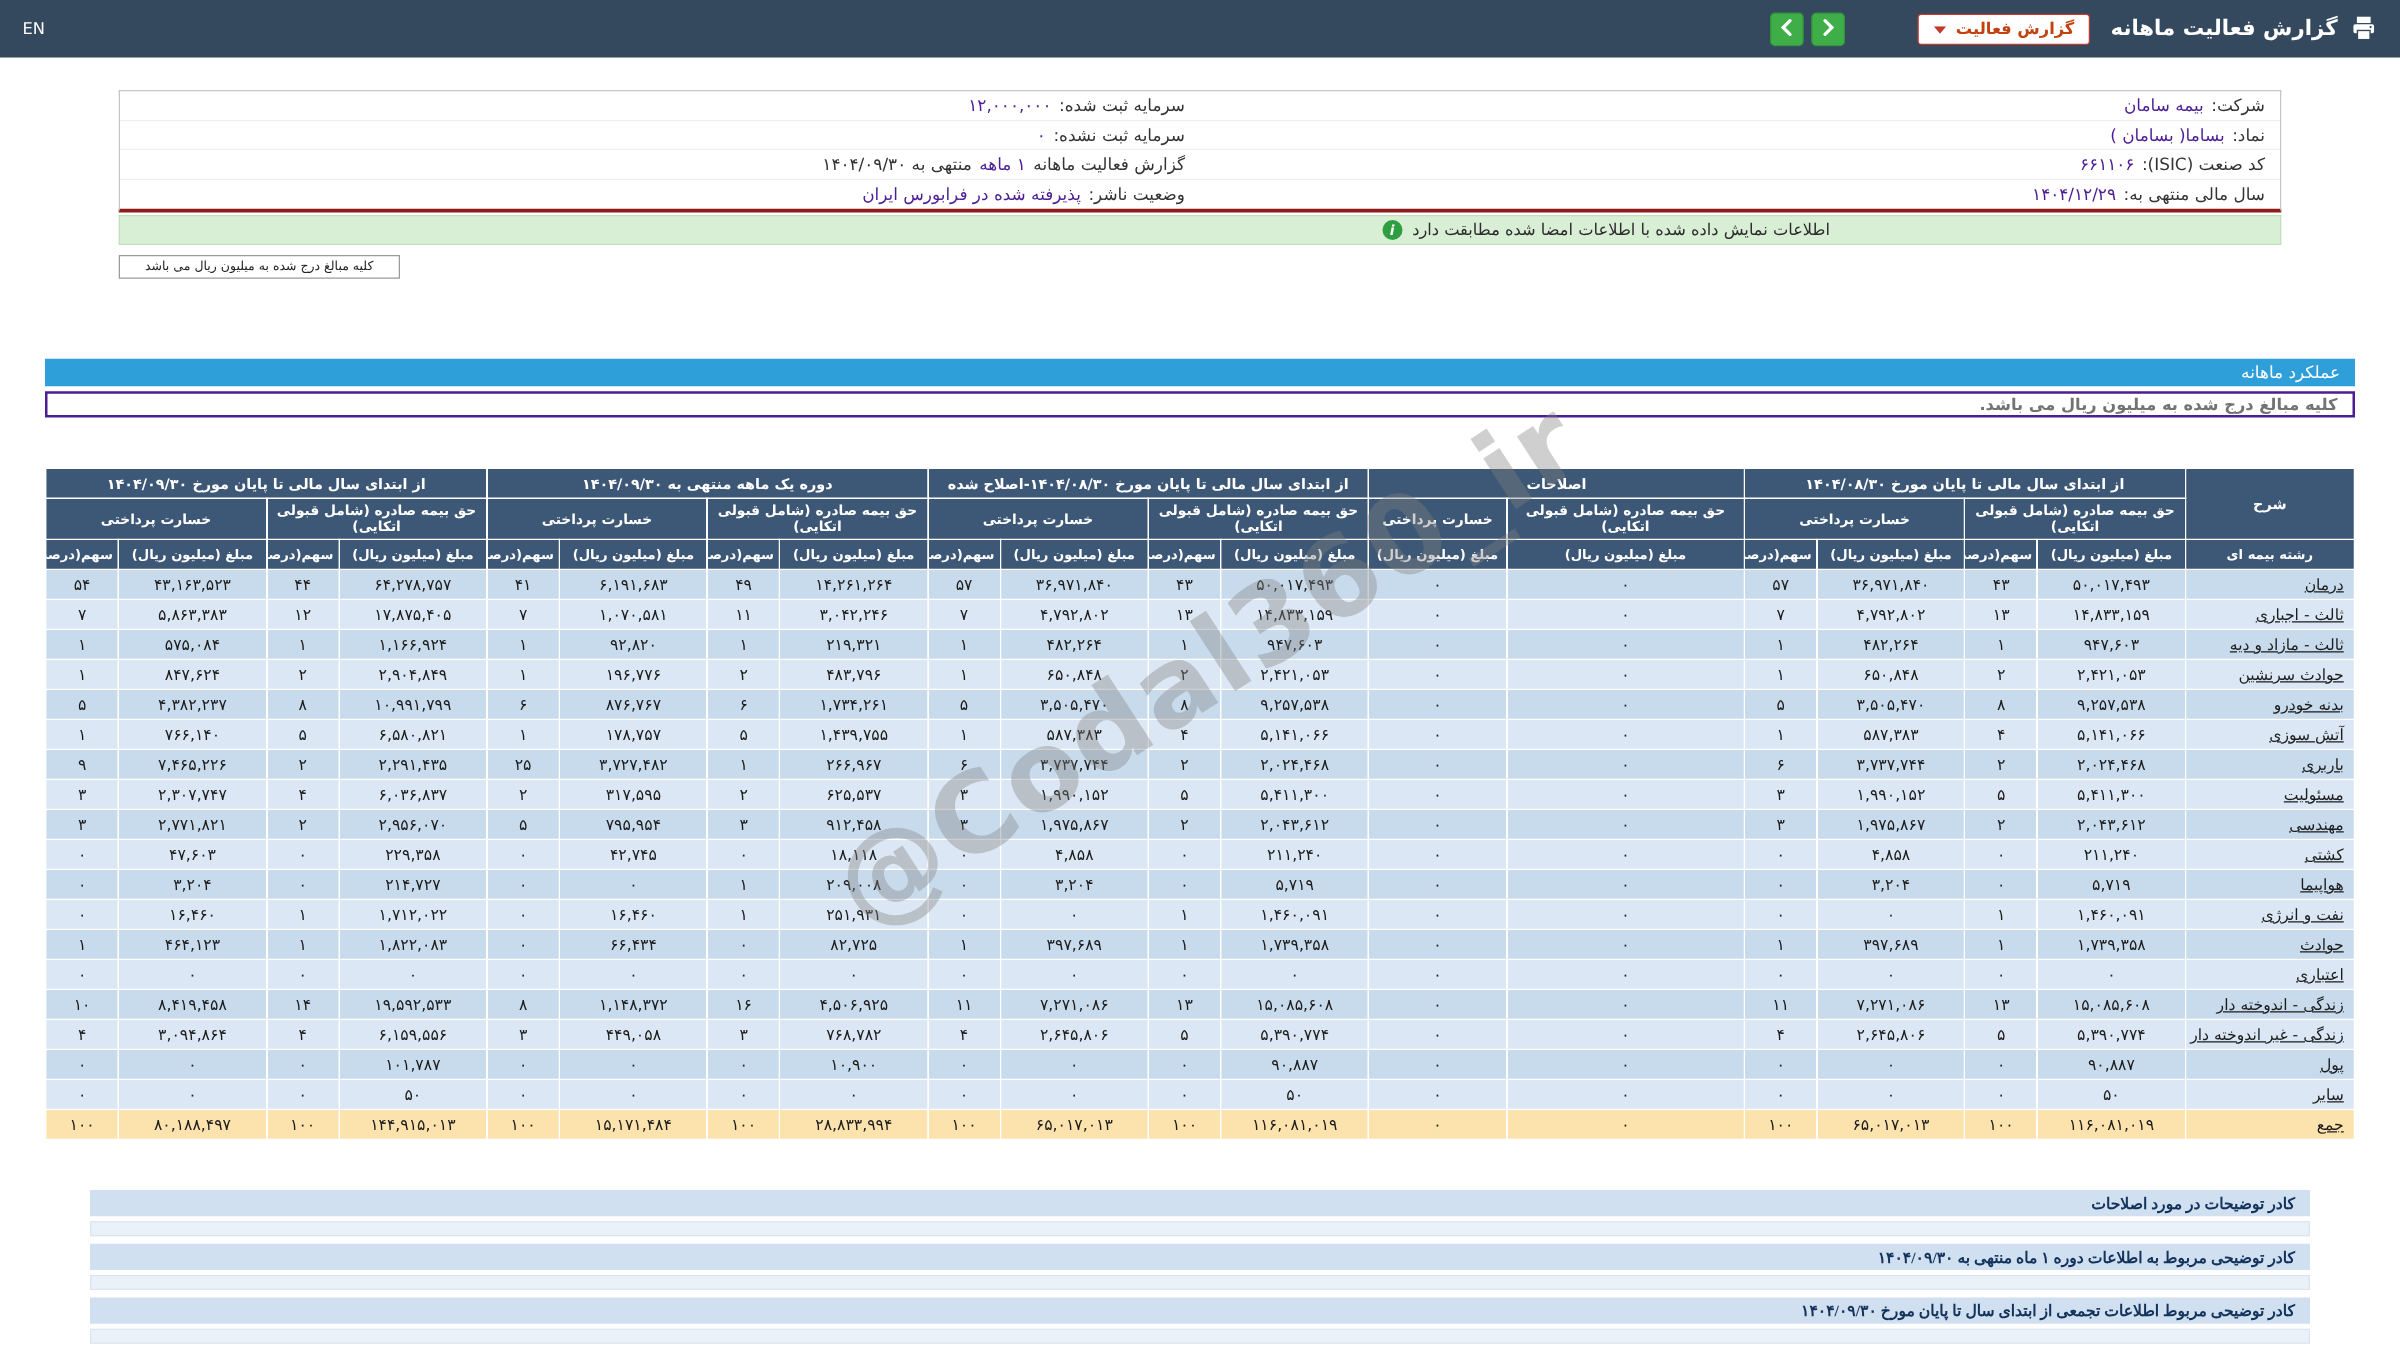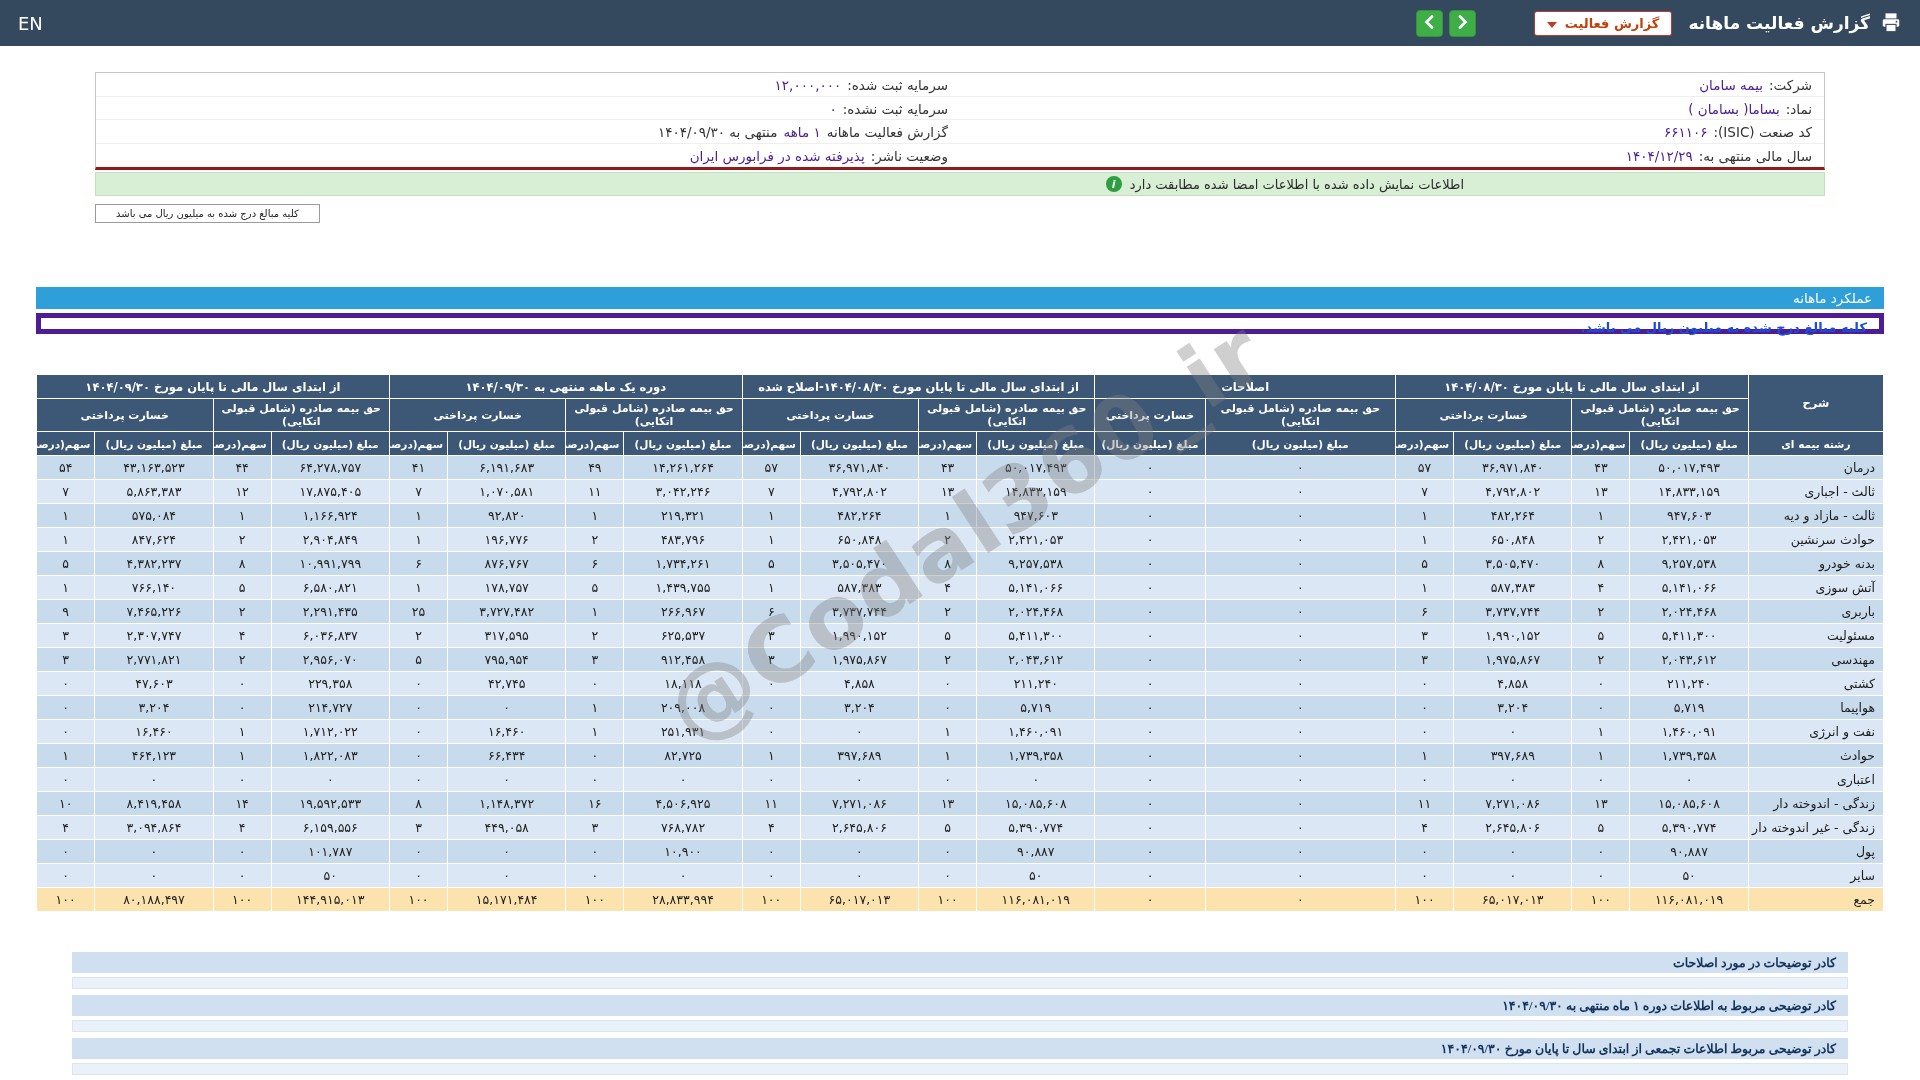--- a/index.html
+++ b/index.html
@@ -26,21 +26,21 @@
     border: 1px solid #c0392b; border-radius: 3px;
     padding: 4px 12px; font-size: 13px; font-weight: bold;
     font-family: inherit; cursor: pointer; white-space: nowrap;
   }
   .nav-group { display: flex; gap: 6px; margin-right: 48px; }
   .nav-btn {
     width: 27px; height: 27px; border-radius: 4px;
     background: #3fae49; border: 1px solid #32953c;
     display: flex; align-items: center; justify-content: center; cursor: pointer;
   }
-  .lang { margin-right: auto; color: #fff; font-size: 18px; text-decoration: none; cursor: pointer; }
+  .lang { margin-right: auto; color: #fff; font-size: 13px; text-decoration: none; cursor: pointer; }
 
   
   .info-panel {
     margin: 26px 95px 0;
     border: 1px solid #c6c6c6;
     border-bottom: 3px solid #8e1c1c;
     display: flex; background: #fff;
   }
   .info-col { flex: 1; }
   .info-row {
@@ -76,40 +76,40 @@
   }
 
   
   .main { margin: 64px 36px 0; }
   .section-bar {
     background: #2e9fd9; color: #fff;
     font-weight: normal; font-size: 13.5px;
     padding: 3px 12px; height: 22px;
   }
   .amounts-row {
-    margin-top: 4px; border: 5px solid #4c1d95; background: #fff;
-    font-weight: bold; font-size: 13px; color: #1d4ed8;
+    margin-top: 4px; border: 2px solid #4c1d95; background: #fff;
+    font-weight: bold; font-size: 13px; color: #737373;
     padding: 2px 12px; height: 21px;
   }
 
   
   .perf-table { width: 100%; border-collapse: collapse; table-layout: fixed; margin-top: 40px; }
   .perf-table th, .perf-table td { border: 1px solid #fff; overflow: hidden; }
   .perf-table thead th {
     background: #3d5876; color: #fff; font-weight: bold;
     padding: 3px 4px; text-align: center; vertical-align: middle;
   }
   .perf-table thead tr:nth-child(1) th { font-size: 11.5px; height: 24px; }
   .perf-table thead tr:nth-child(2) th { font-size: 11px;   height: 26px; }
   .perf-table thead tr:nth-child(3) th { font-size: 10.5px; height: 24px; white-space: nowrap; }
   .perf-table td {
     font-size: 12.5px; color: #1c1c1c;
     text-align: center; padding: 2px 4px; height: 24px; white-space: nowrap;
   }
-  .perf-table td.c-label { text-align: right; padding-right: 8px; }
+  .perf-table td.c-label { text-align: right; padding-right: 8px; text-decoration: underline; }
   tr.odd  td { background: #c8dbed; }
   tr.even td { background: #dbe7f4; }
   tr.total td { background: #fce3ae; }
 
   
   .notes { margin: 40px 36px 0; font-family: Liberation Serif, serif; }
   .note-title {
     background: #d0e0f0; color: #13335c;
     font-size: 12.5px; font-weight: bold;
     padding: 3px 12px; height: 21px; margin-top: 6px;

